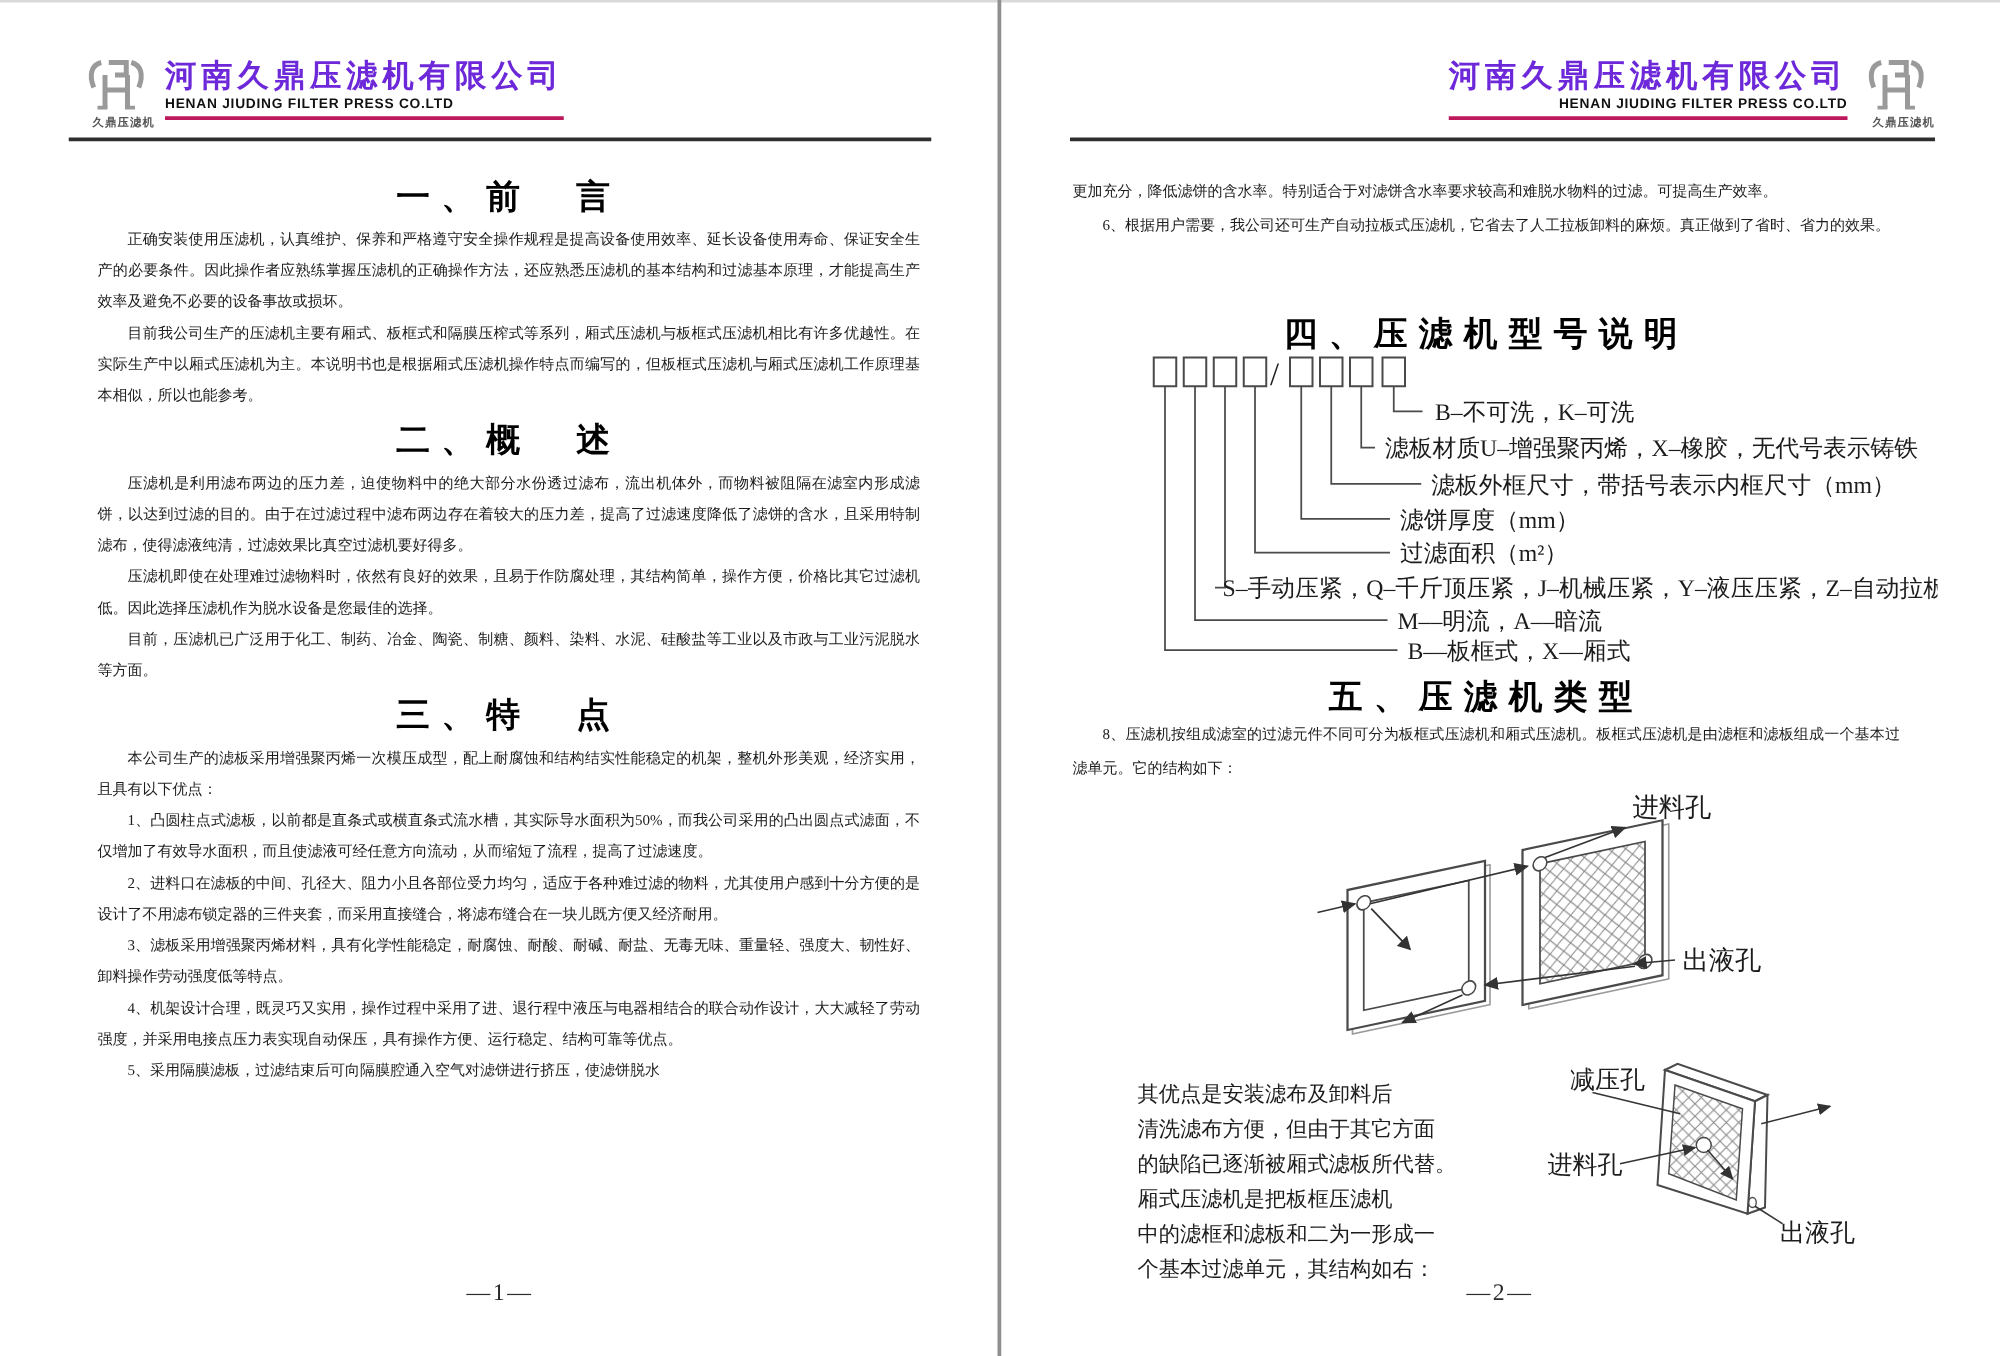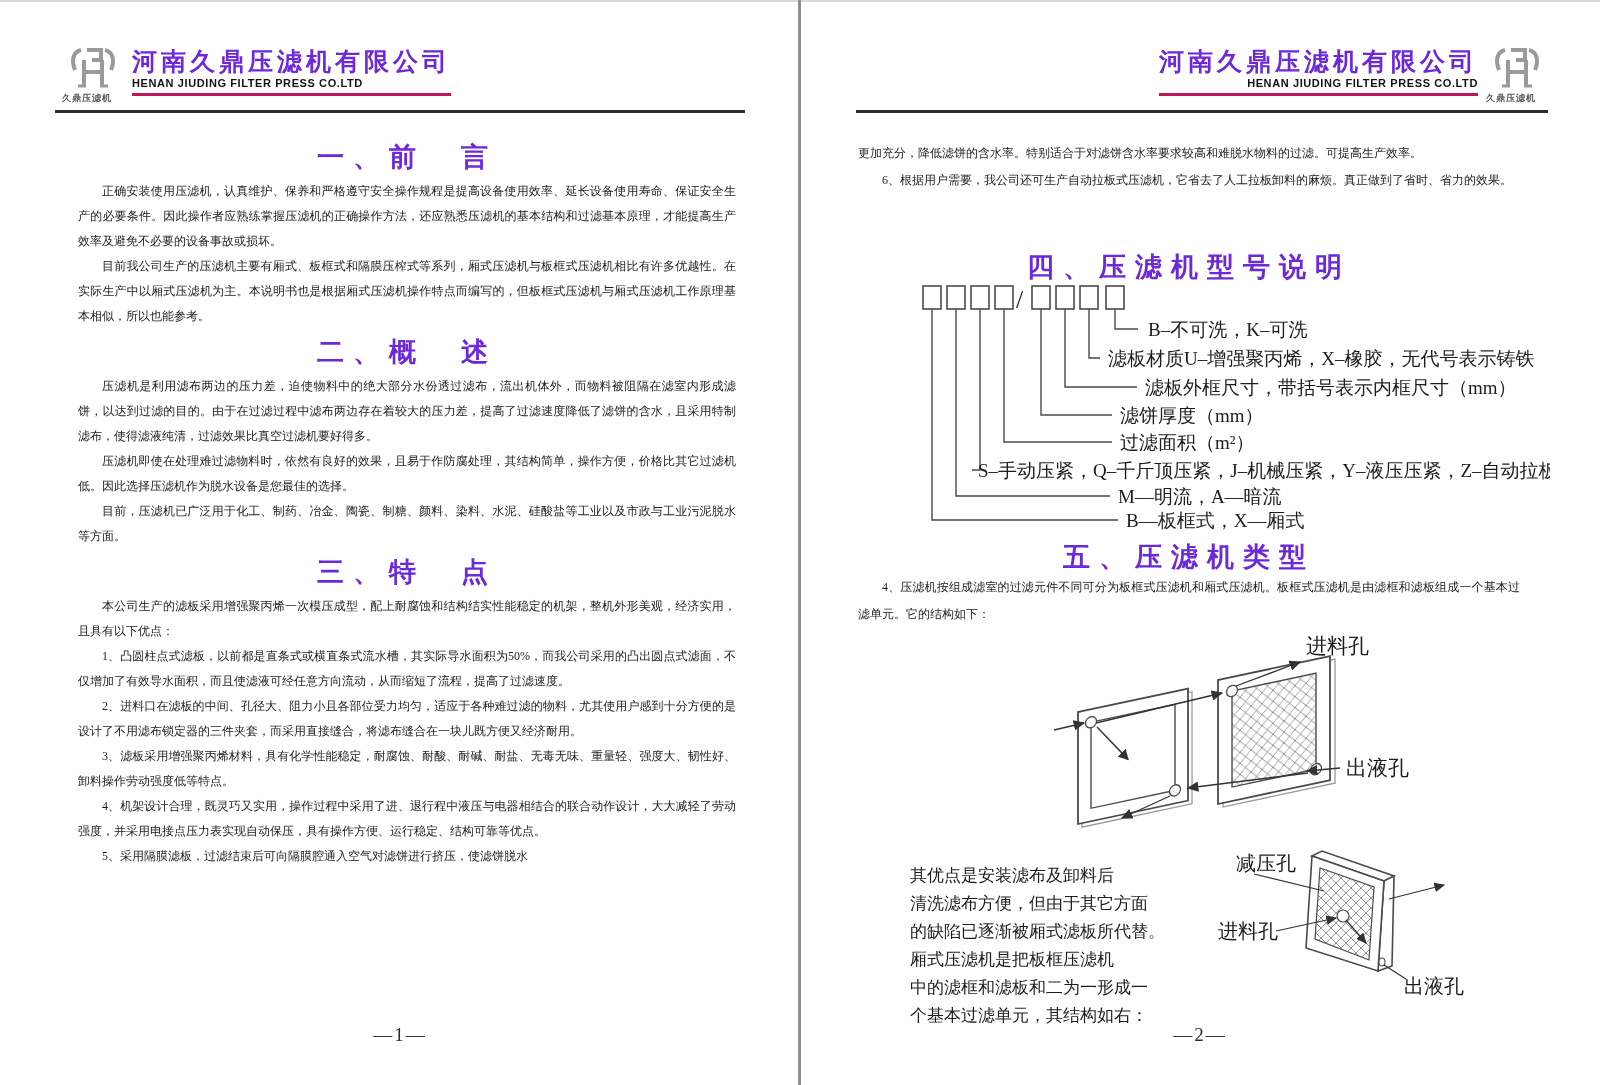--- a/index.html
+++ b/index.html
@@ -14,56 +14,56 @@
   .page-left{left:0;}
   .page-right{left:800px;}
 
   
   .hdr{position:absolute;top:46px;height:70px;}
   .page-left .hdr{left:62px;right:55px;}
   .page-right .hdr{left:58px;right:52px;}
   .hdr-rule{position:absolute;top:110px;height:3px;background:#2e2e2e;}
   .page-left .hdr-rule{left:55px;right:55px;}
   .page-right .hdr-rule{left:56px;right:52px;}
-  .logo-block{width:62px;text-align:left;}
+  .logo-block{width:62px;text-align:right;}
   .logo-block svg{display:block;margin:0 auto;}
   .logo-caption{font-size:9px;letter-spacing:1px;color:#555;font-weight:bold;
     font-family:"Liberation Sans",sans-serif;white-space:nowrap;}
   .names{display:inline-block;vertical-align:top;}
   .company-cn{font-size:25px;font-weight:bold;letter-spacing:4px;color:#6d28d9;
     font-family:"Liberation Sans",sans-serif;white-space:nowrap;line-height:30px;}
   .company-en{font-size:11px;font-weight:bold;letter-spacing:0.6px;color:#111;
     font-family:"Liberation Sans",sans-serif;border-bottom:3px solid #be185d;
     padding-bottom:2px;white-space:nowrap;line-height:15px;}
   .hdr-row{display:flex;align-items:flex-start;gap:8px;}
   .page-right .hdr-row{justify-content:flex-end;}
 
   
   main{position:absolute;}
   .page-left main{left:78px;top:134px;width:658px;}
   h2{font-family:"Liberation Sans","DejaVu Sans",sans-serif;
-     font-size:27px;font-weight:bold;color:#6d28d9;text-align:center;
+     font-size:27px;font-weight:bold;color:#000000;text-align:center;
      letter-spacing:9px;margin:7px 0 6px 0;line-height:32px;}
   p{font-size:12px;line-height:25px;text-align:justify;text-indent:2em;margin:0;}
   .page-right p{line-height:27px;}
   .noindent{text-indent:0;}
   .pageno{position:absolute;top:1024px;width:100%;text-align:center;
           font-size:19px;letter-spacing:2px;color:#2b2b2b;}
 
   
   .blk{position:absolute;}
   .b-cont{left:58px;top:140px;width:662px;}
   .b-h4{left:58px;top:244px;width:662px;}
   .b-model{left:60px;top:280px;}
   .b-h5{left:58px;top:534px;width:662px;}
   .b-p5{left:58px;top:574px;width:662px;}
   .b-d1{left:250px;top:620px;}
   .b-side{left:110px;top:862px;width:250px;}
   .side-line{font-size:17px;line-height:28px;white-space:nowrap;}
-  .b-d2{left:416px;top:843px;text-align:right;}
+  .b-d2{left:436px;top:843px;text-align:right;}
 
   svg text{font-family:"Liberation Serif","DejaVu Serif",serif;fill:#1c1c1c;}
 </style>
 </head>
 <body>
 
 <div class="scan-edge"></div>
 
 <div class="page page-left">
   <div class="hdr">
@@ -172,21 +172,21 @@
         <text x="258" y="223">M––明流，A––暗流</text>
         <text x="266" y="247">B––板框式，X––厢式</text>
       </g>
     </svg>
   </div>
 
   <div class="blk b-h5">
     <h2>五、压滤机类型</h2>
   </div>
   <div class="blk b-p5">
-    <p>4、压滤机按组成滤室的过滤元件不同可分为板框式压滤机和厢式压滤机。板框式压滤机是由滤框和滤板组成一个基本过滤单元。它的结构如下：</p>
+    <p>8、压滤机按组成滤室的过滤元件不同可分为板框式压滤机和厢式压滤机。板框式压滤机是由滤框和滤板组成一个基本过滤单元。它的结构如下：</p>
   </div>
 
   <div class="blk b-d1">
     <svg width="480" height="218" viewBox="0 0 480 218">
       <defs>
         <marker id="ah1" markerWidth="10" markerHeight="8" refX="8" refY="4" orient="auto">
           <path d="M0,0 L9,4 L0,8 z" fill="#333"></path>
         </marker>
         <pattern id="xh1" patternUnits="userSpaceOnUse" width="11" height="11">
           <path d="M0,0 L11,11 M11,0 L0,11" stroke="#8a8a8a" stroke-width="0.9" fill="none"></path>

